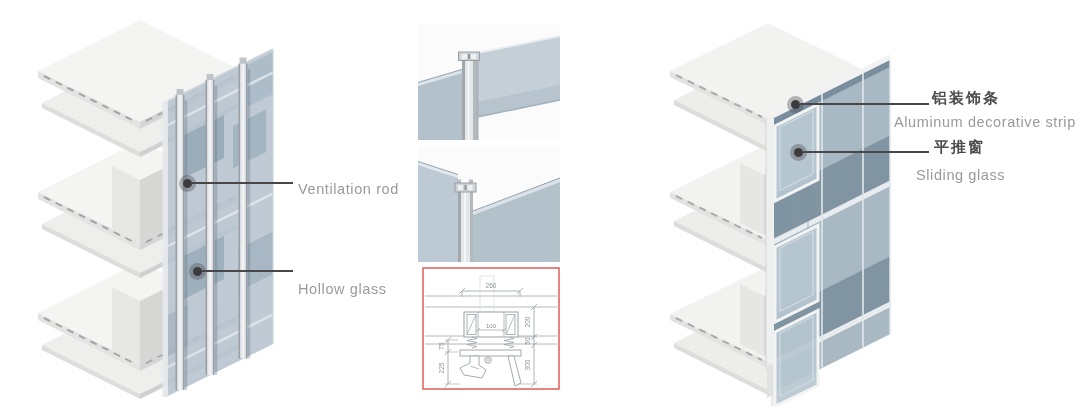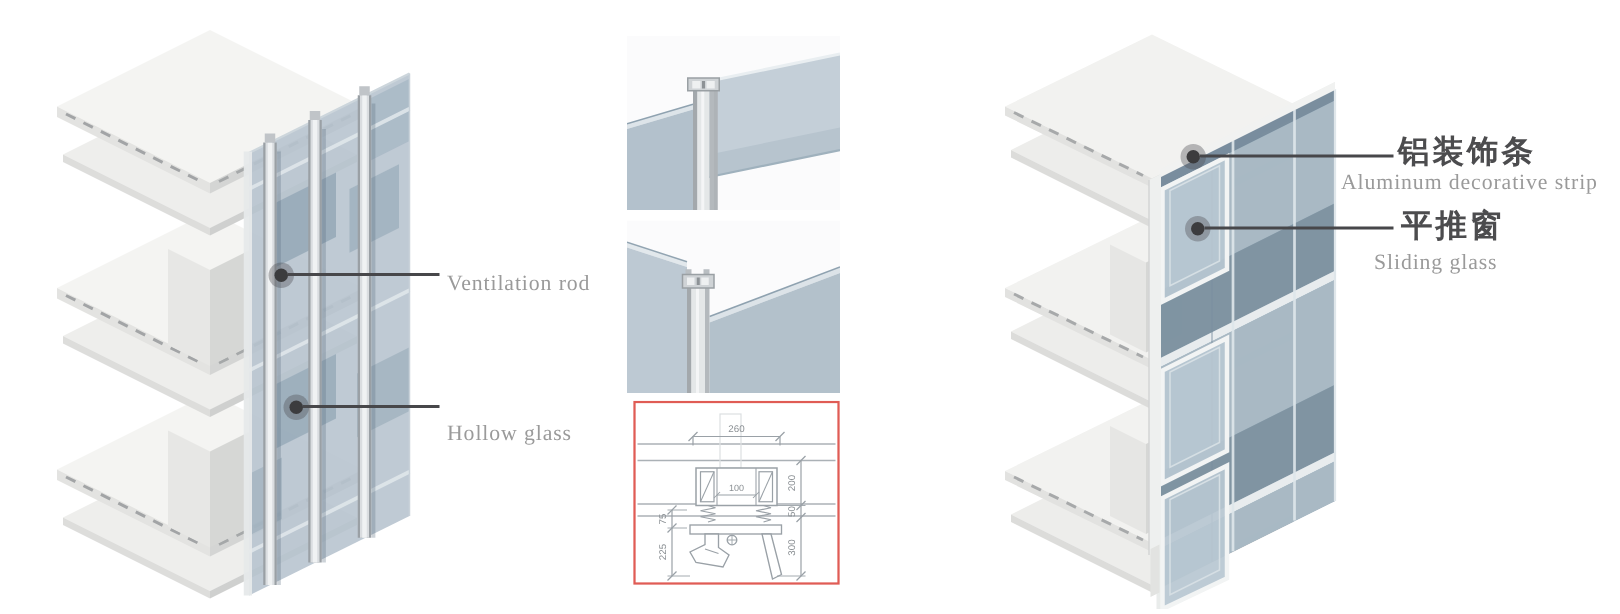--- a/index.html
+++ b/index.html
@@ -1,22 +1,22 @@
 <!DOCTYPE html>
 <html><head>
 <meta charset="utf-8">
 <style>
   html,body{margin:0;padding:0;background:#fff;}
   .stage{position:relative;width:1080px;height:409px;background:#ffffff;overflow:hidden;
          font-family:"Liberation Sans",sans-serif;}
   .fig{position:absolute;}
-  .zh-label{position:absolute;font-size:21px;font-weight:600;color:#4c4c4e;
+  .zh-label{position:absolute;font-size:15px;font-weight:600;color:#4c4c4e;
             letter-spacing:2px;line-height:1.1;white-space:nowrap;}
   .en-label{position:absolute;font-size:14.5px;font-weight:400;color:#9a9a9a;
-            letter-spacing:0.6px;line-height:1.1;white-space:nowrap;font-family:Liberation Serif, serif;}
+            letter-spacing:0.6px;line-height:1.1;white-space:nowrap;}
   .callout-line{position:absolute;height:1.5px;background:#47474a;}
   .callout-dot{position:absolute;width:9px;height:9px;border-radius:50%;background:#3c3c3e;
                box-shadow:0 0 0 4px rgba(80,80,84,0.38);}
   svg text.dim{font-family:"Liberation Sans",sans-serif;font-size:6.5px;fill:#8b9094;}
   svg text.dim-sm{font-family:"Liberation Sans",sans-serif;font-size:6px;fill:#8b9094;}
 </style>
 </head>
 <body>
 
 <div class="stage">

